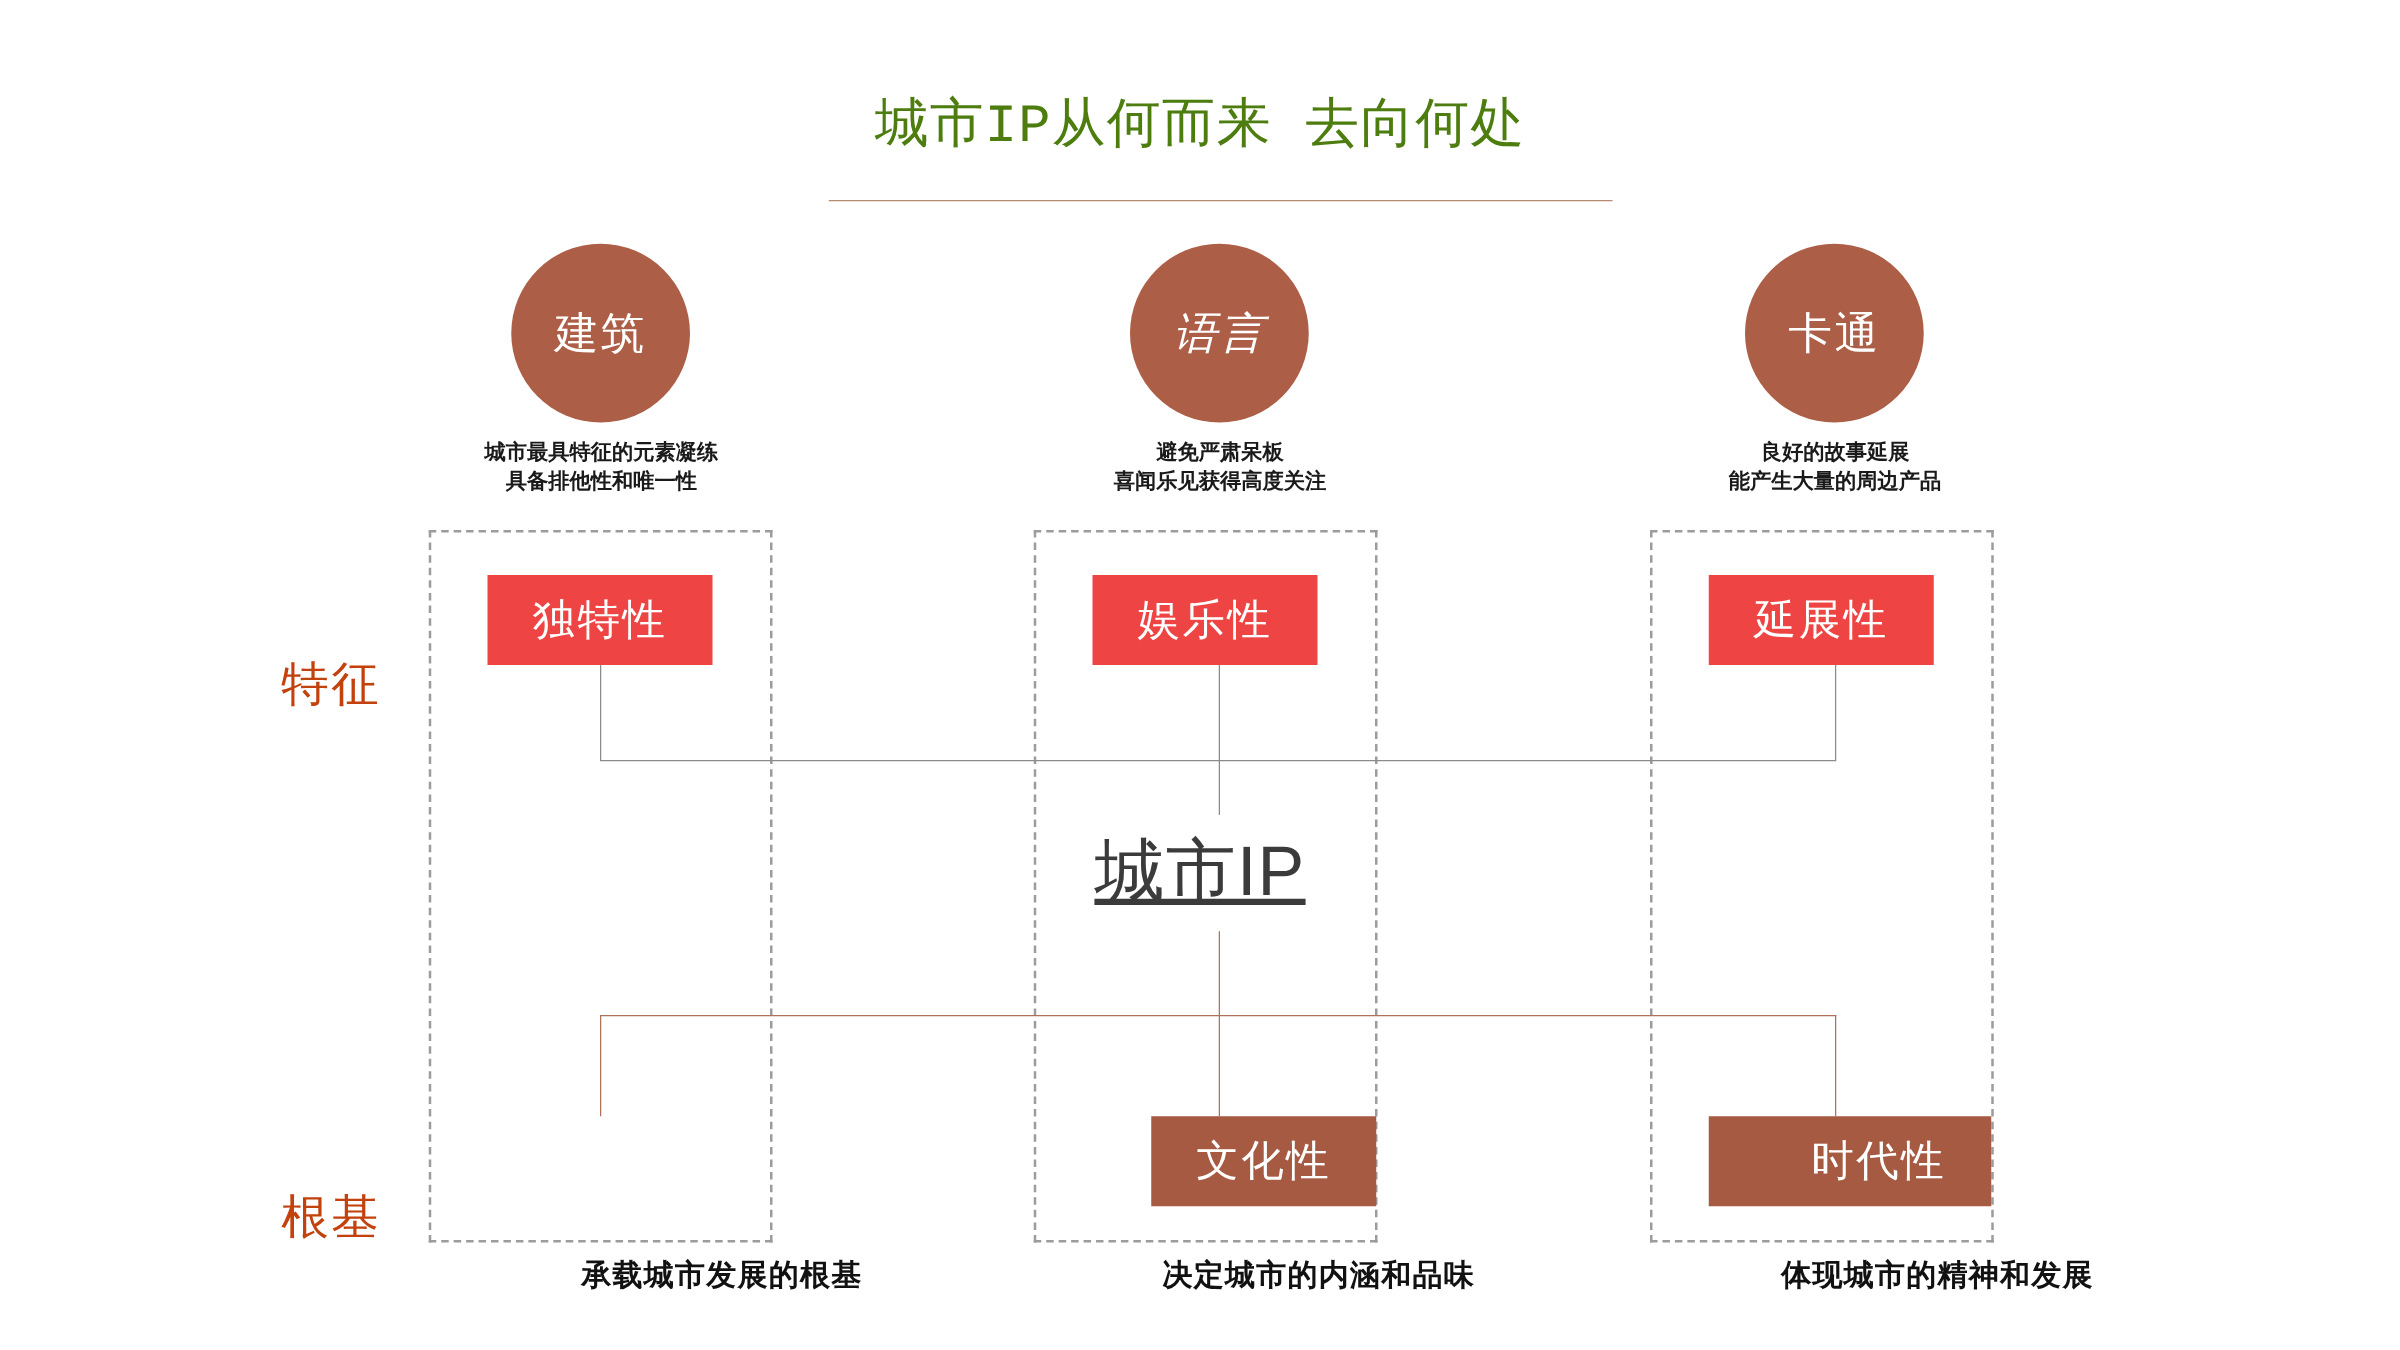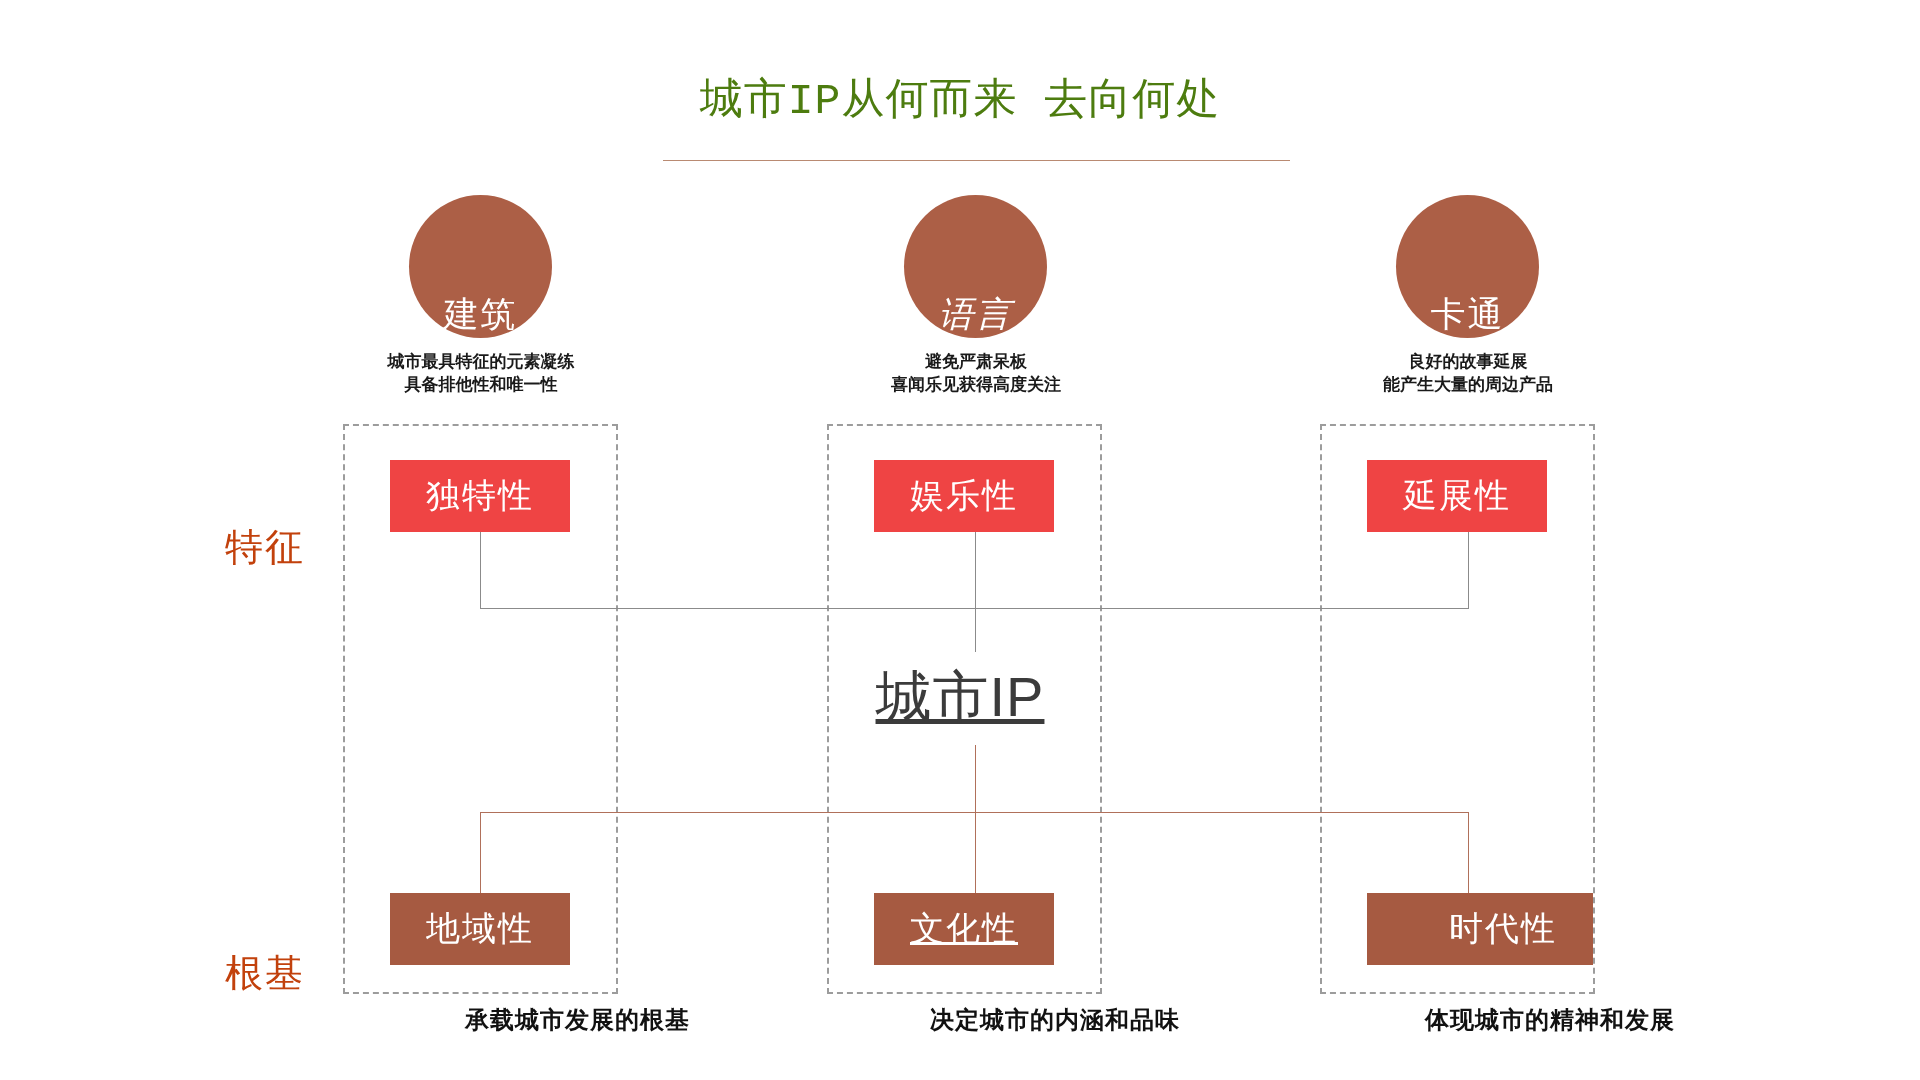--- a/index.html
+++ b/index.html
@@ -59,21 +59,21 @@
   .dash-col.c3 { left: 1320px; top: 424px; width: 275px; height: 570px; }
 
   
   .circle {
     position: absolute;
     width: 143px;
     height: 143px;
     border-radius: 50%;
     background: #ac5f46;
     display: flex;
-    align-items: flex-end;
+    align-items: center;
     justify-content: center;
     color: #ffffff;
     font-size: 35px;
     letter-spacing: 2px;
   }
   .circle.k1 { left: 409px;  top: 195px; }
   .circle.k2 { left: 904px;  top: 195px; font-style: italic; }
   .circle.k3 { left: 1396px; top: 195px; }
 
   
@@ -114,21 +114,21 @@
     font-size: 34px;
     letter-spacing: 2px;
   }
   .node.gray  { background: #ef4444; }
   .node.terra { background: #a65a41; }
 
   .node.f1 { left: 390px;  top: 460px; }
   .node.f2 { left: 874px;  top: 460px; }
   .node.f3 { left: 1367px; top: 460px; }
   .node.b1 { left: 390px;  top: 893px; }
-  .node.b2 { left: 874px;  top: 893px; text-decoration: underline; }
+  .node.b2 { left: 921px;  top: 893px; }
   .node.b3 { left: 1367px; top: 893px; padding-left: 46px; }
 
   
   .hub {
     position: absolute;
     left: 760px;
     top: 660px;
     width: 400px;
     text-align: center;
     font-size: 56px;
@@ -226,23 +226,20 @@
   <div class="line v gray-line t-v-right"></div>
   <div class="line h gray-line t-h"></div>
 
   <div class="hub">城市IP</div>
 
   <div class="line v terra-line b-v-mid"></div>
   <div class="line h terra-line b-h"></div>
   <div class="line v terra-line b-v-left"></div>
   <div class="line v terra-line b-v-right"></div>
 
-  <div class="node terra b1">
-    <span>地域性</span>
-  </div>
   <div class="node terra b2">
     <span>文化性</span>
   </div>
   <div class="node terra b3">
     <span>时代性</span>
   </div>
 
   <div class="botcap g1">承载城市发展的根基</div>
   <div class="botcap g2">决定城市的内涵和品味</div>
   <div class="botcap g3">体现城市的精神和发展</div>

